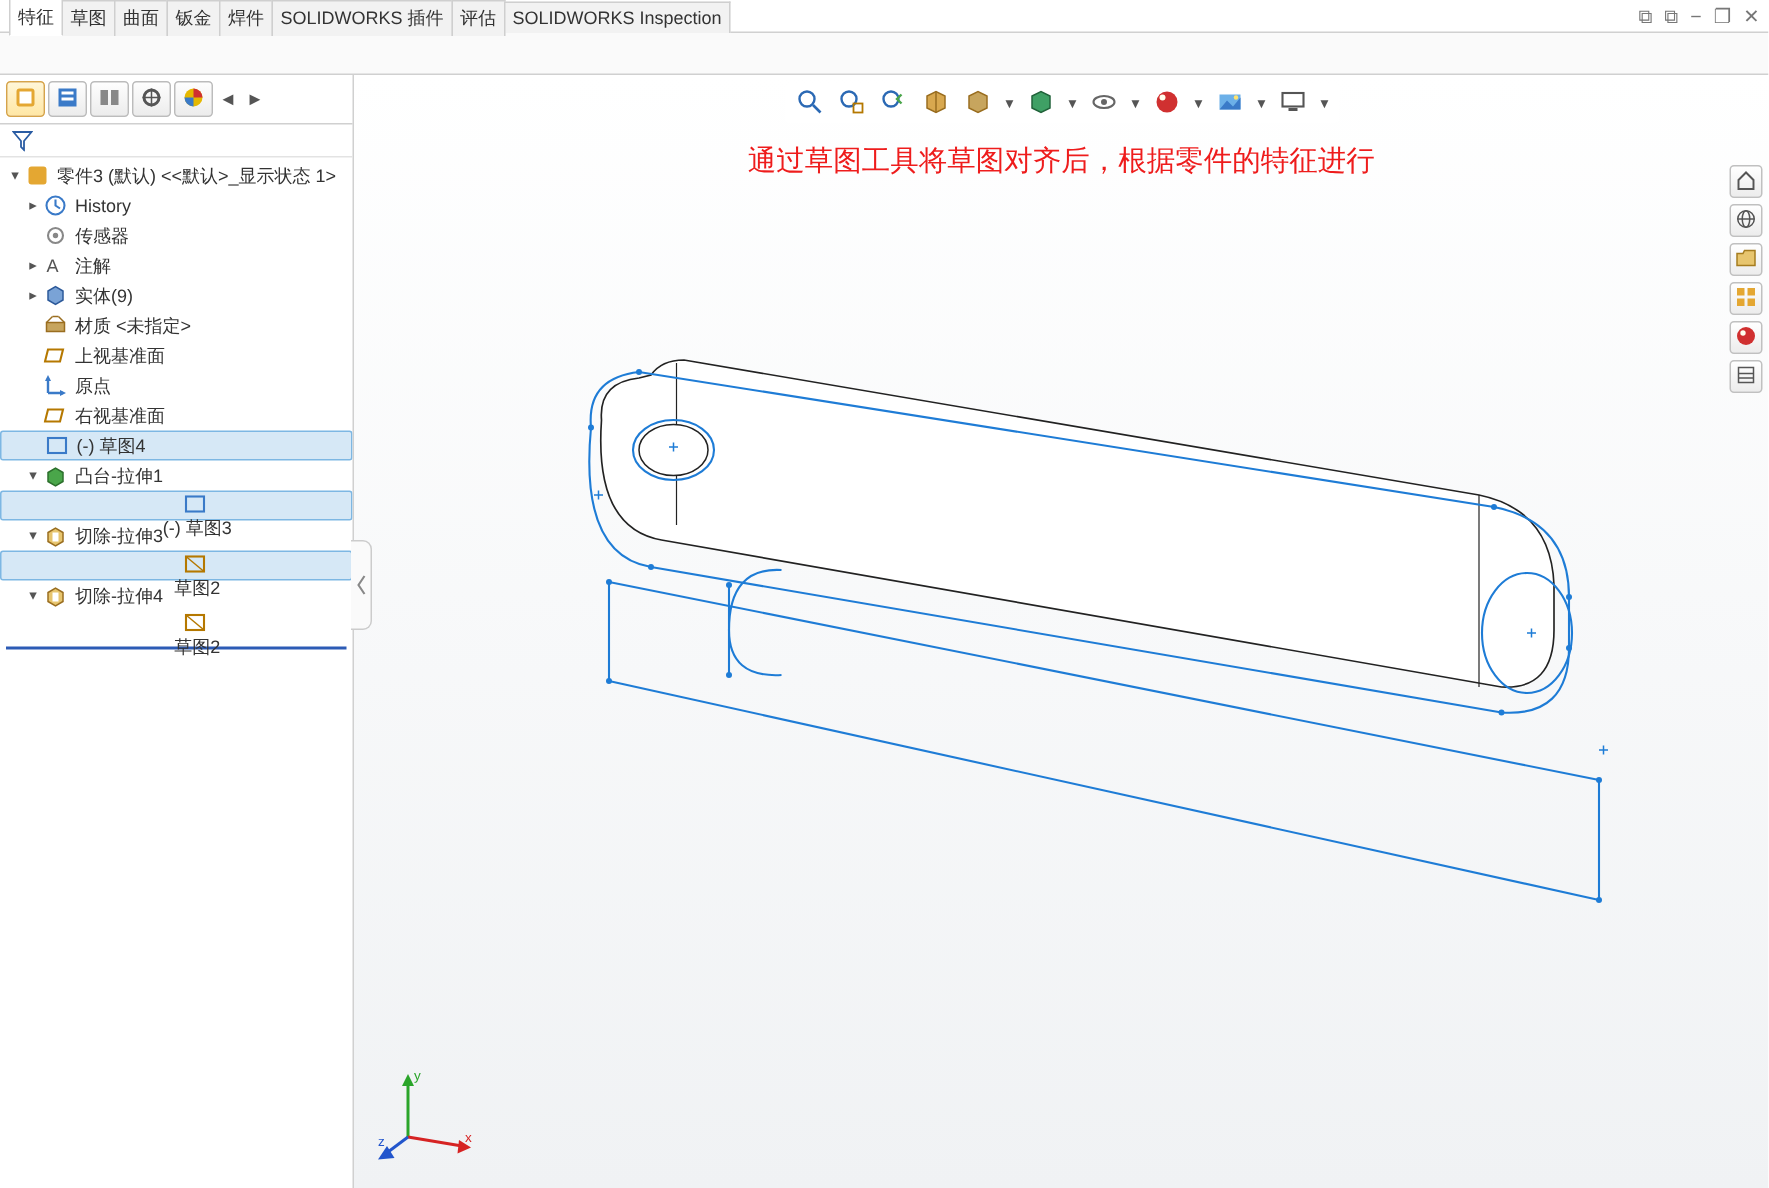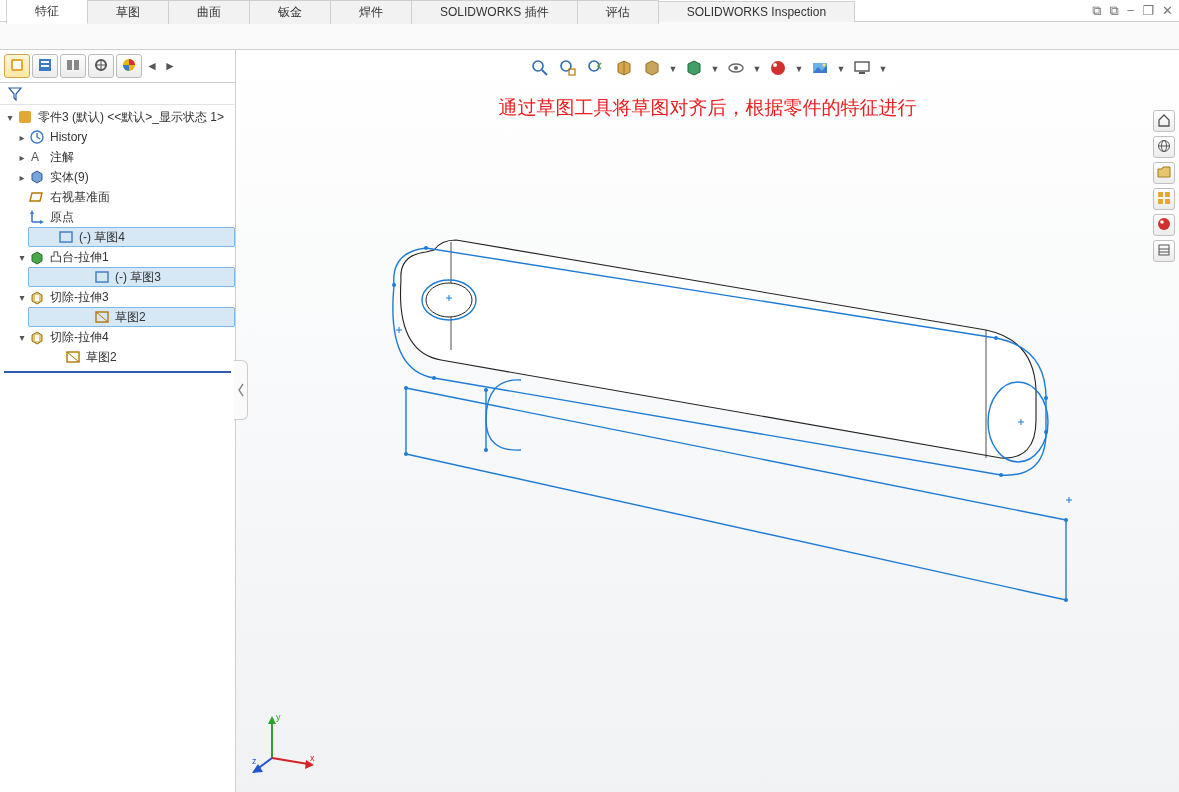--- a/index.html
+++ b/index.html
@@ -1,20 +1,20 @@
 <!DOCTYPE html>
 <html><head>
 <meta charset="utf-8">
 <style>
 * { box-sizing: border-box; margin: 0; padding: 0; font-family: "Microsoft YaHei", Arial, sans-serif; }
 body { width: 1179px; height: 792px; overflow: hidden; background: #fff; font-size: 12px; color: #333; position: relative; }
 
 
 .ribbon { display: flex; align-items: center; height: 22px; background: #fff; border-bottom: 1px solid #d0d0d0; padding: 0 6px; }
-.ribbon-tab { padding: 3px 28px; border: 1px solid transparent; border-bottom: none; cursor: pointer; color: #333; position: relative; top: 1px; background: #f2f2f2; border-color: #cfcfcf; margin-right: -1px; }
+.ribbon-tab { padding: 3px 5px; border: 1px solid transparent; border-bottom: none; cursor: pointer; color: #333; position: relative; top: 1px; background: #f2f2f2; border-color: #cfcfcf; margin-right: -1px; }
 .ribbon-tab.active { background: #fff; border-color: #cfcfcf; border-bottom: 1px solid #fff; z-index: 2; }
 .ribbon-right { margin-left: auto; display: flex; gap: 8px; align-items: center; color: #777; }
 .ribbon-right span { cursor: pointer; font-size: 13px; }
 
 
 .toolbar { height: 28px; border-bottom: 1px solid #d0d0d0; display: flex; align-items: center; padding: 0 8px; gap: 6px; background: #fafafa; }
 .toolbar .seg { flex: 1; }
 
 
 .main { display: flex; height: calc(792px - 22px - 28px); }
@@ -29,24 +29,24 @@
 
 
 .filter-row { height: 22px; display: flex; align-items: center; padding: 0 8px; border-bottom: 1px solid #e3e3e3; }
 .filter-row svg { display: block; }
 
 
 .tree { padding: 2px 0 6px 0; overflow: auto; flex: 1; }
 .tree-row { display: flex; align-items: center; height: 20px; padding: 0 4px; cursor: pointer; white-space: nowrap; }
 .tree-row .exp { width: 12px; text-align: center; color: #555; font-size: 10px; }
 .tree-row .icon { width: 18px; height: 18px; display: inline-flex; align-items: center; justify-content: center; margin-right: 4px; }
-.tree-row.sel { background: #d6e8f6; border: 1px solid #7db7e3; border-radius: 2px; margin-left: 28px; }
+.tree-row.sel { background: #d6e8f6; border: 1px solid #7db7e3; border-radius: 2px; }
 .indent-0 { padding-left: 4px; }
 .indent-1 { padding-left: 16px; }
-.indent-2 { padding-left: 52px; }
+.indent-2 { padding-left: 32px; flex-direction: column; }
 .tree-end { border-top: 2px solid #2c5bb5; margin: 4px 4px 0 4px; }
 
 
 .hud-toolbar { position: absolute; top: 6px; left: 50%; transform: translateX(-50%); display: flex; gap: 6px; align-items: center; background: rgba(255,255,255,0.6); padding: 2px 6px; border-radius: 3px; }
 .hud-btn { width: 22px; height: 22px; display: flex; align-items: center; justify-content: center; cursor: pointer; }
 .hud-drop { width: 8px; font-size: 9px; color: #555; cursor: pointer; }
 
 
 .annot { position: absolute; top: 44px; left: 50%; transform: translateX(-50%); color: #ee1c1c; font-size: 19px; line-height: 1.5; text-align: right; }
 
@@ -153,20 +153,30 @@
             <span class="exp">▸</span>
             <span class="icon">
               <svg width="16" height="16">
                 <circle cx="8" cy="8" r="6" fill="none" stroke="#3a7ac8" stroke-width="1.4"></circle>
                 <path d="M8 4 L8 8 L11 10" stroke="#3a7ac8" fill="none" stroke-width="1.4"></path>
               </svg>
             </span>
             <span>History</span>
           </div>
           <div class="tree-row indent-1">
+            <span class="exp"></span>
+            <span class="icon">
+              <svg width="16" height="16">
+                <circle cx="8" cy="8" r="5" fill="none" stroke="#888" stroke-width="1.4"></circle>
+                <circle cx="8" cy="8" r="1.8" fill="#888"></circle>
+              </svg>
+            </span>
+            <span>传感器</span>
+          </div>
+          <div class="tree-row indent-1">
             <span class="exp">▸</span>
             <span class="icon">
               <svg width="16" height="16">
                 <text x="2" y="12" font-size="12" fill="#555" font-family="serif">A</text>
               </svg>
             </span>
             <span>注解</span>
           </div>
           <div class="tree-row indent-1">
             <span class="exp">▸</span>
@@ -174,36 +184,57 @@
               <svg width="16" height="16">
                 <path d="M3 11 L8 14 L13 11 L13 5 L8 2 L3 5 Z" fill="#7aa3d6" stroke="#2d5a9a"></path>
               </svg>
             </span>
             <span>实体(9)</span>
           </div>
           <div class="tree-row indent-1">
             <span class="exp"></span>
             <span class="icon">
               <svg width="16" height="16">
+                <rect x="2" y="6" width="12" height="6" fill="#c7a55e" stroke="#9a6e20"></rect>
+                <line x1="2" y1="6" x2="6" y2="2" stroke="#9a6e20"></line>
+                <line x1="14" y1="6" x2="10" y2="2" stroke="#9a6e20"></line>
+                <line x1="6" y1="2" x2="10" y2="2" stroke="#9a6e20"></line>
+              </svg>
+            </span>
+            <span>材质 &lt;未指定&gt;</span>
+          </div>
+          <div class="tree-row indent-1">
+            <span class="exp"></span>
+            <span class="icon">
+              <svg width="16" height="16">
                 <path d="M3 4 L13 4 L11 12 L1 12 Z" fill="none" stroke="#b57800" stroke-width="1.4"></path>
               </svg>
             </span>
-            <span>右视基准面</span>
+            <span>上视基准面</span>
           </div>
           <div class="tree-row indent-1">
             <span class="exp"></span>
             <span class="icon">
               <svg width="16" height="16">
                 <line x1="3" y1="13" x2="3" y2="3" stroke="#3a7ac8" stroke-width="1.6"></line>
                 <line x1="3" y1="13" x2="13" y2="13" stroke="#3a7ac8" stroke-width="1.6"></line>
                 <polygon points="3,1 1,5 5,5" fill="#3a7ac8"></polygon>
                 <polygon points="15,13 11,11 11,15" fill="#3a7ac8"></polygon>
               </svg>
             </span>
             <span>原点</span>
+          </div>
+          <div class="tree-row indent-1">
+            <span class="exp"></span>
+            <span class="icon">
+              <svg width="16" height="16">
+                <path d="M3 4 L13 4 L11 12 L1 12 Z" fill="none" stroke="#b57800" stroke-width="1.4"></path>
+              </svg>
+            </span>
+            <span>右视基准面</span>
           </div>
           <div class="tree-row indent-1 sel">
             <span class="exp"></span>
             <span class="icon">
               <svg width="16" height="16">
                 <rect x="2" y="3" width="12" height="10" fill="none" stroke="#3a7ac8" stroke-width="1.4"></rect>
               </svg>
             </span>
             <span>(-) 草图4</span>
           </div>

